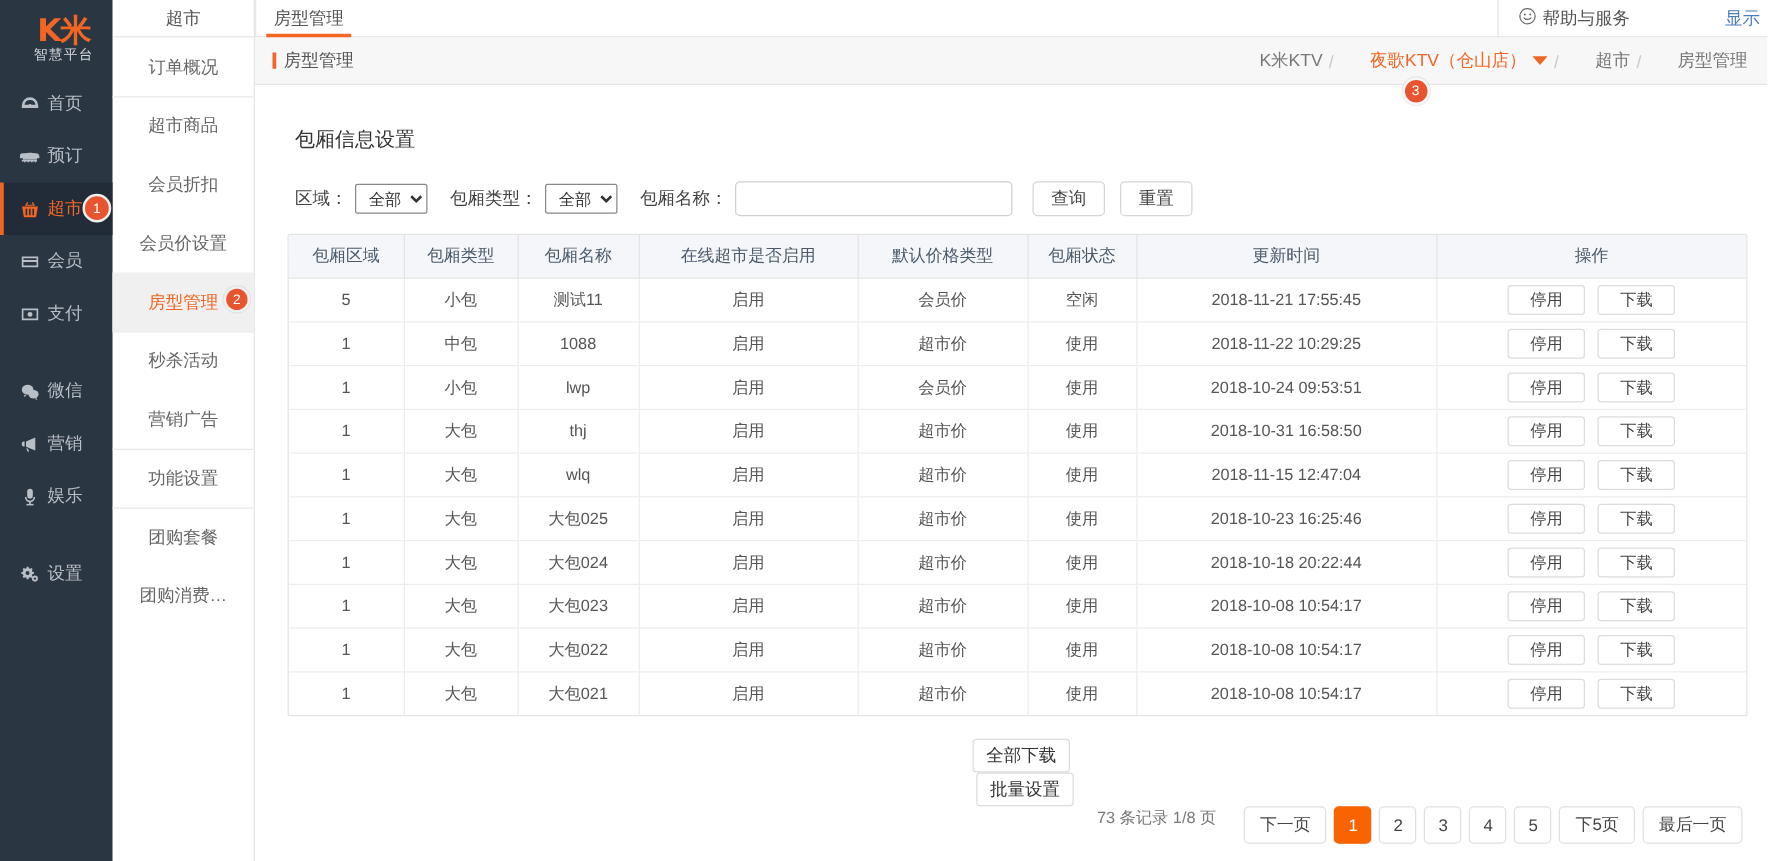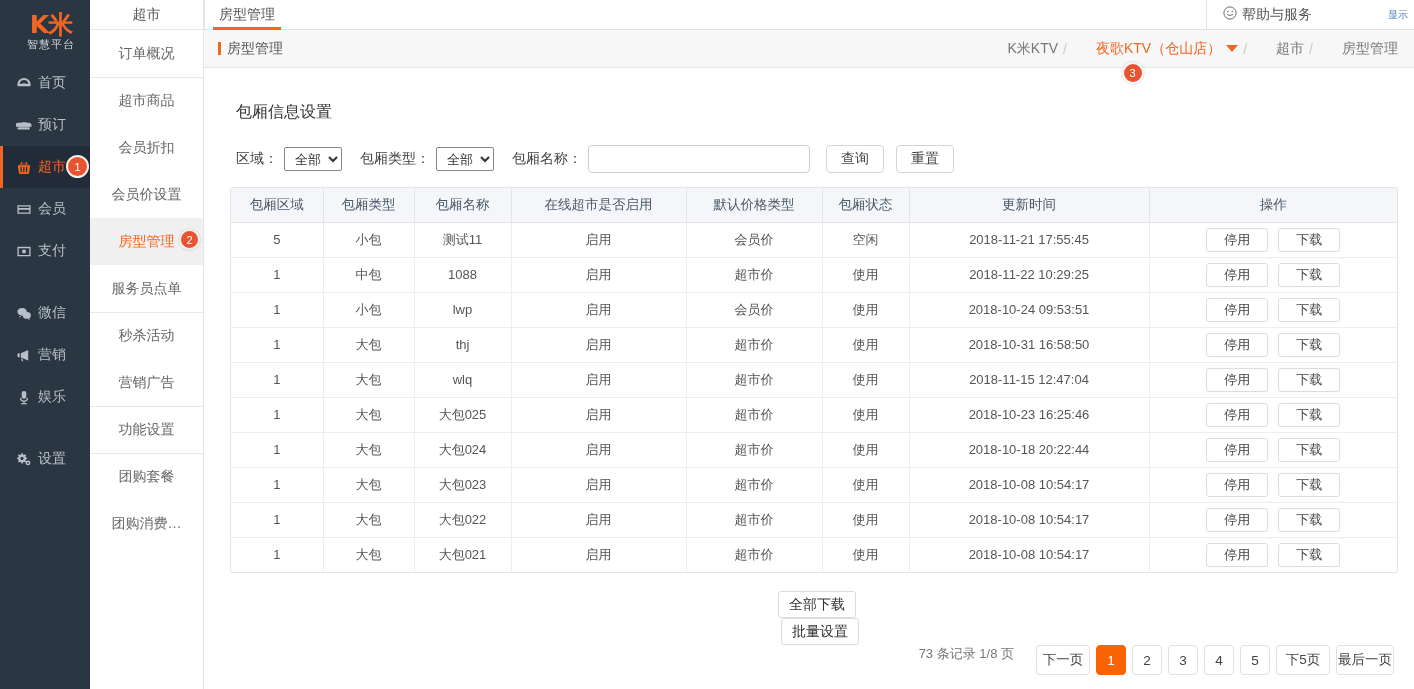--- a/index.html
+++ b/index.html
@@ -98,21 +98,21 @@
   }
   .topbar-right {
     margin-left: auto; display: flex; align-items: center; gap: 0;
   }
   .help-btn {
     display: flex; align-items: center; gap: 5px;
     font-size: 14px; color: #555; padding: 0 16px;
     border-left: 1px solid #e2e2e2; height: 48px; cursor: pointer;
   }
   .show-link {
-    font-size: 10px; color: #4a7ebb; padding: 0 6px 0 60px; cursor: pointer;
+    font-size: 14px; color: #4a7ebb; padding: 0 6px 0 60px; cursor: pointer;
   }
 
   .crumbbar {
     height: 38px; background: #f7f7f7; border-bottom: 1px solid #e6e6e6;
     display: flex; align-items: center; padding: 0 14px 0 14px;
     position: relative;
   }
   .crumb-title {
     font-size: 14px; color: #555; display: flex; align-items: center; gap: 6px;
   }
@@ -199,21 +199,21 @@
     display: flex; align-items: center; padding: 18px 0 0 6px; flex-direction: column;
   }
   .f-btn {
     height: 27px; padding: 0 10px; border: 1px solid #dcdcdc; border-radius: 3px;
     background: #fff; font-size: 14px; color: #333; font-family: inherit; cursor: pointer;
   }
   .f-btn + .f-btn { margin-left: 6px; }
   .pager { margin-left: auto; display: flex; align-items: flex-start; padding-right: 4px; }
   .pg-info { font-size: 13px; color: #777; margin-right: 16px; }
   .pg {
-    min-width: 26px; height: 30px; padding: 0 1px; margin-left: 6px;
+    min-width: 26px; height: 30px; padding: 0 12px; margin-left: 6px;
     border: 1px solid #e0e0e0; border-radius: 4px; background: #fff;
     font-size: 13.5px; color: #444; font-family: inherit; cursor: pointer;
     display: inline-flex; align-items: center; justify-content: center;
   }
   .pg.wide { min-width: 54px; }
   .pg.num { min-width: 30px; padding: 0; }
   .pg.active { background: #f96302; border-color: #f96302; color: #fff; }
 </style>
 </head>
 <body>
@@ -334,23 +334,20 @@
         </div>
         <div class="subnav-item">
           <span>会员折扣</span>
         </div>
         <div class="subnav-item">
           <span>会员价设置</span>
         </div>
         <div class="subnav-item active">
           <span>房型管理</span>
           <span class="subnav-badge">2</span>
-        </div>
-        <div class="subnav-item">
-          <span>服务员点单</span>
         </div>
         <div class="subnav-item sep">
           <span>秒杀活动</span>
         </div>
         <div class="subnav-item">
           <span>营销广告</span>
         </div>
         <div class="subnav-item sep">
           <span>功能设置</span>
         </div>

